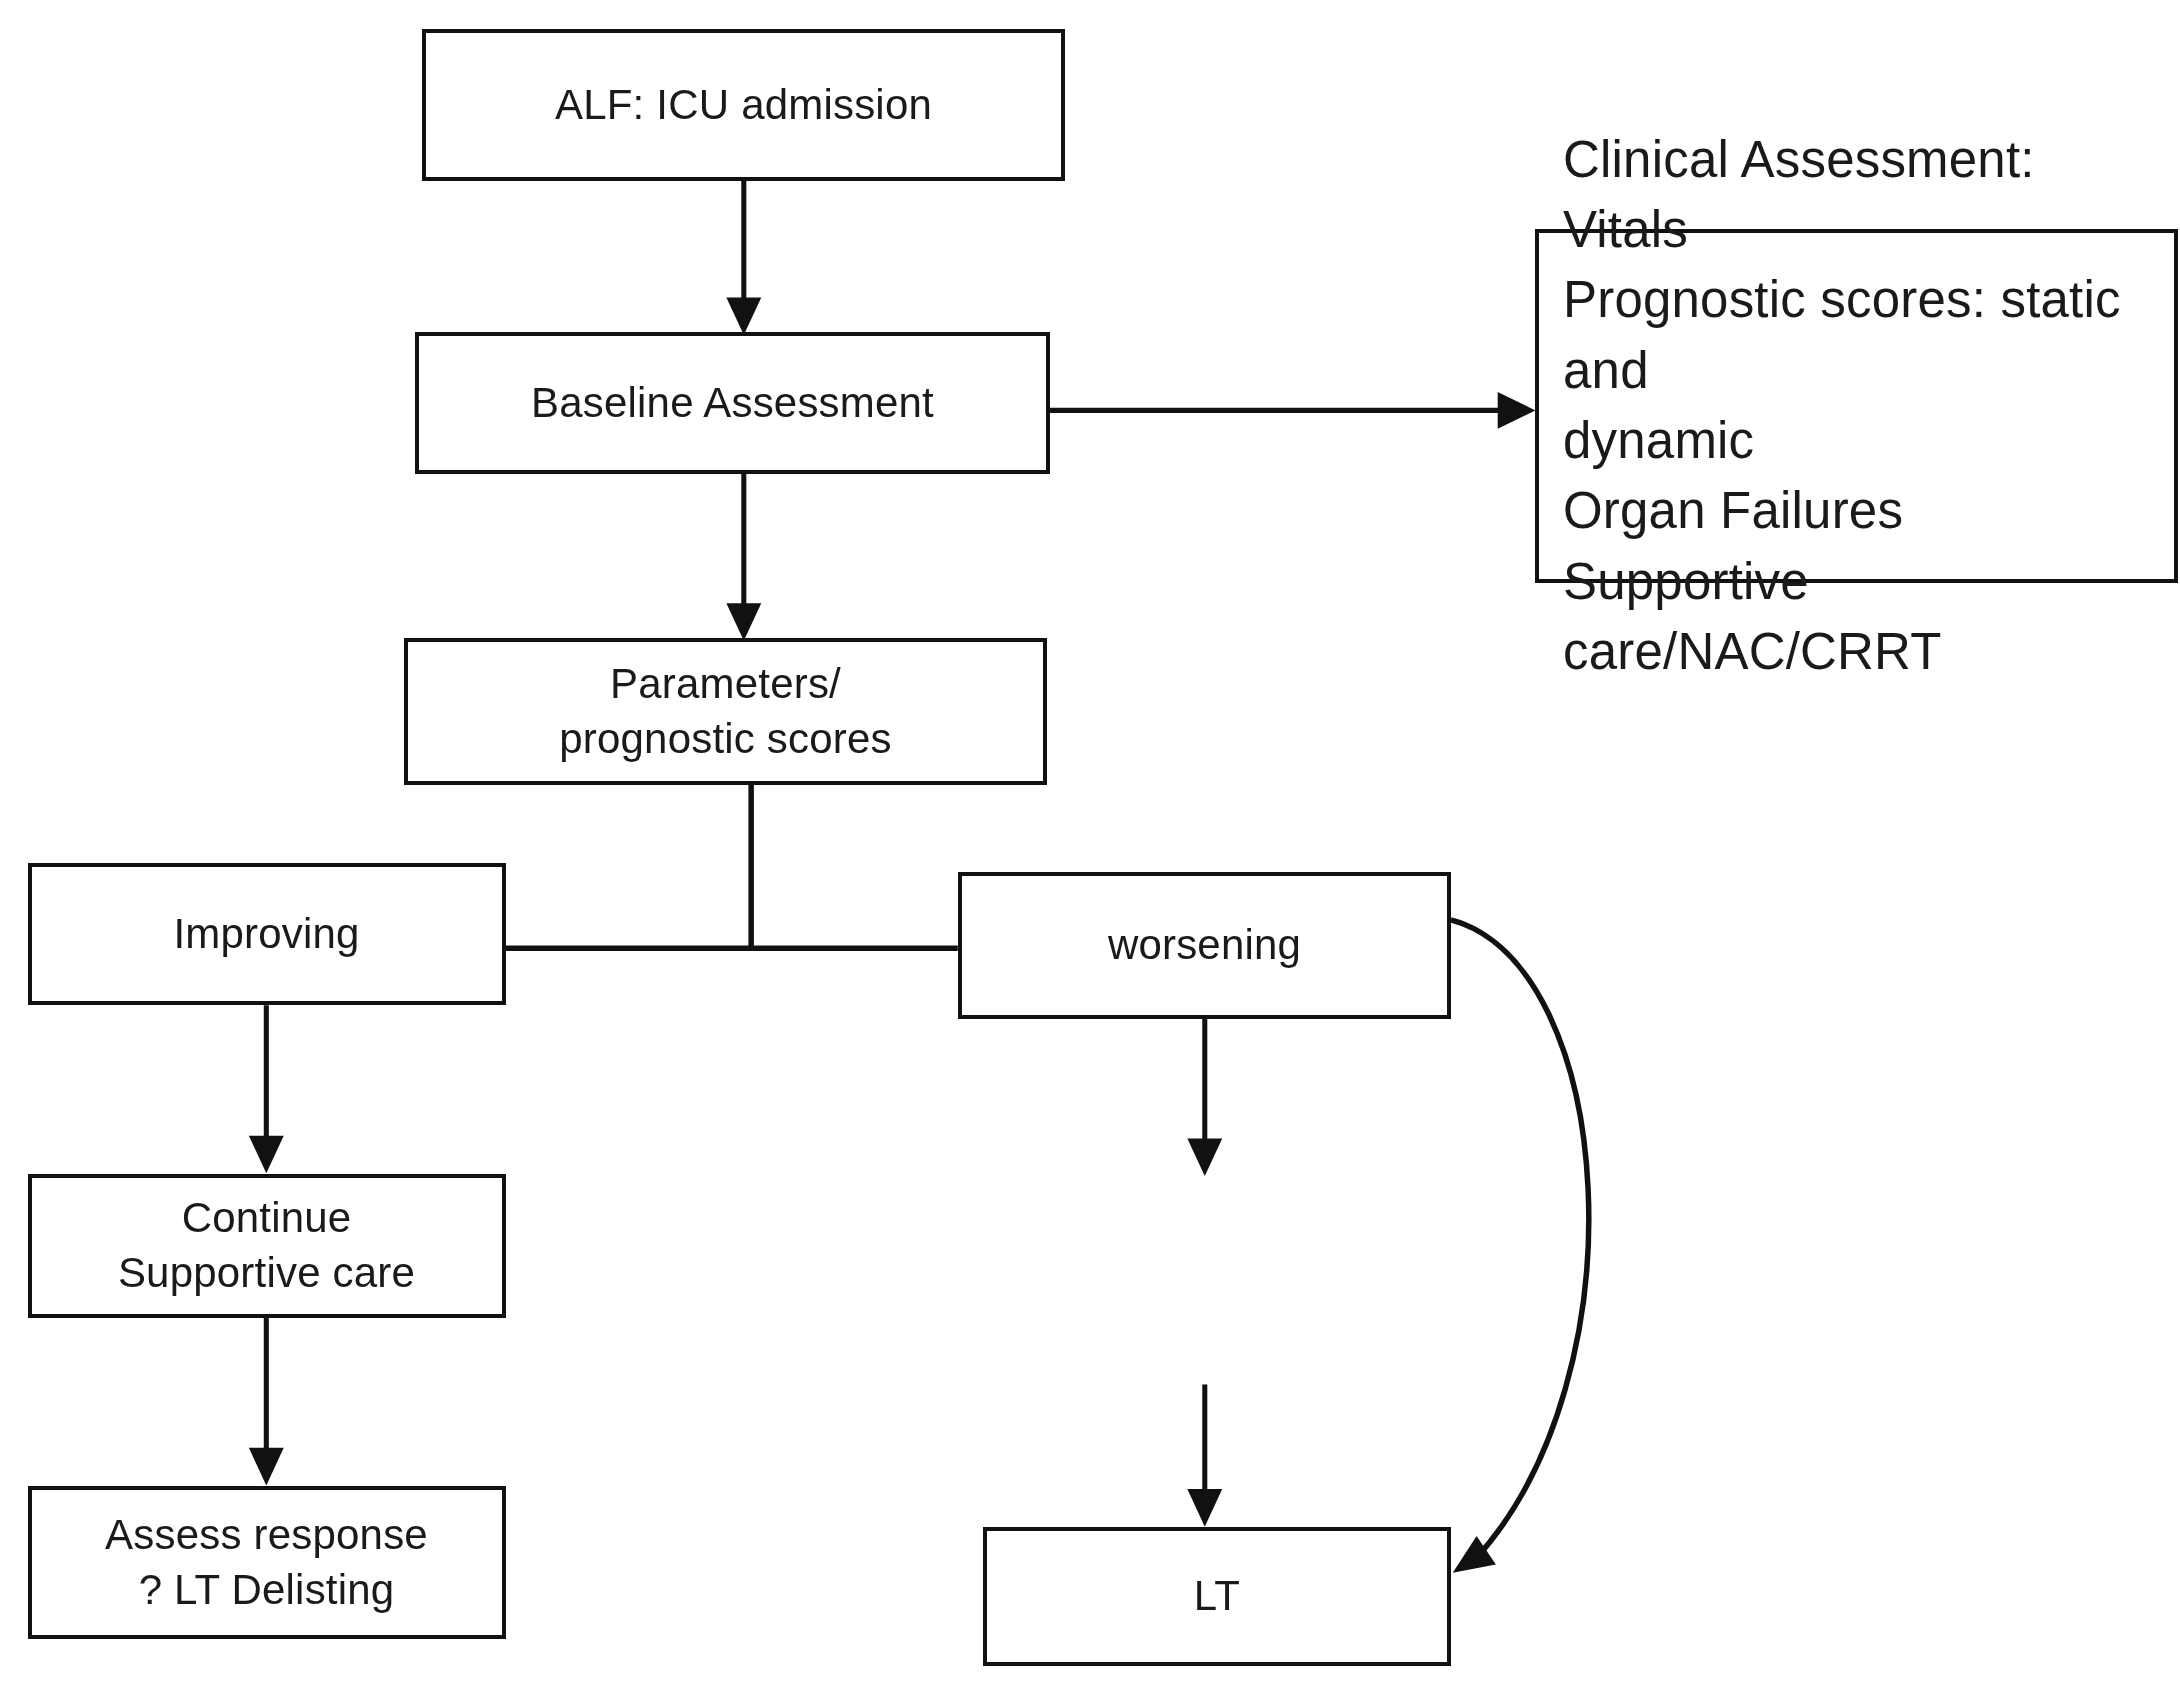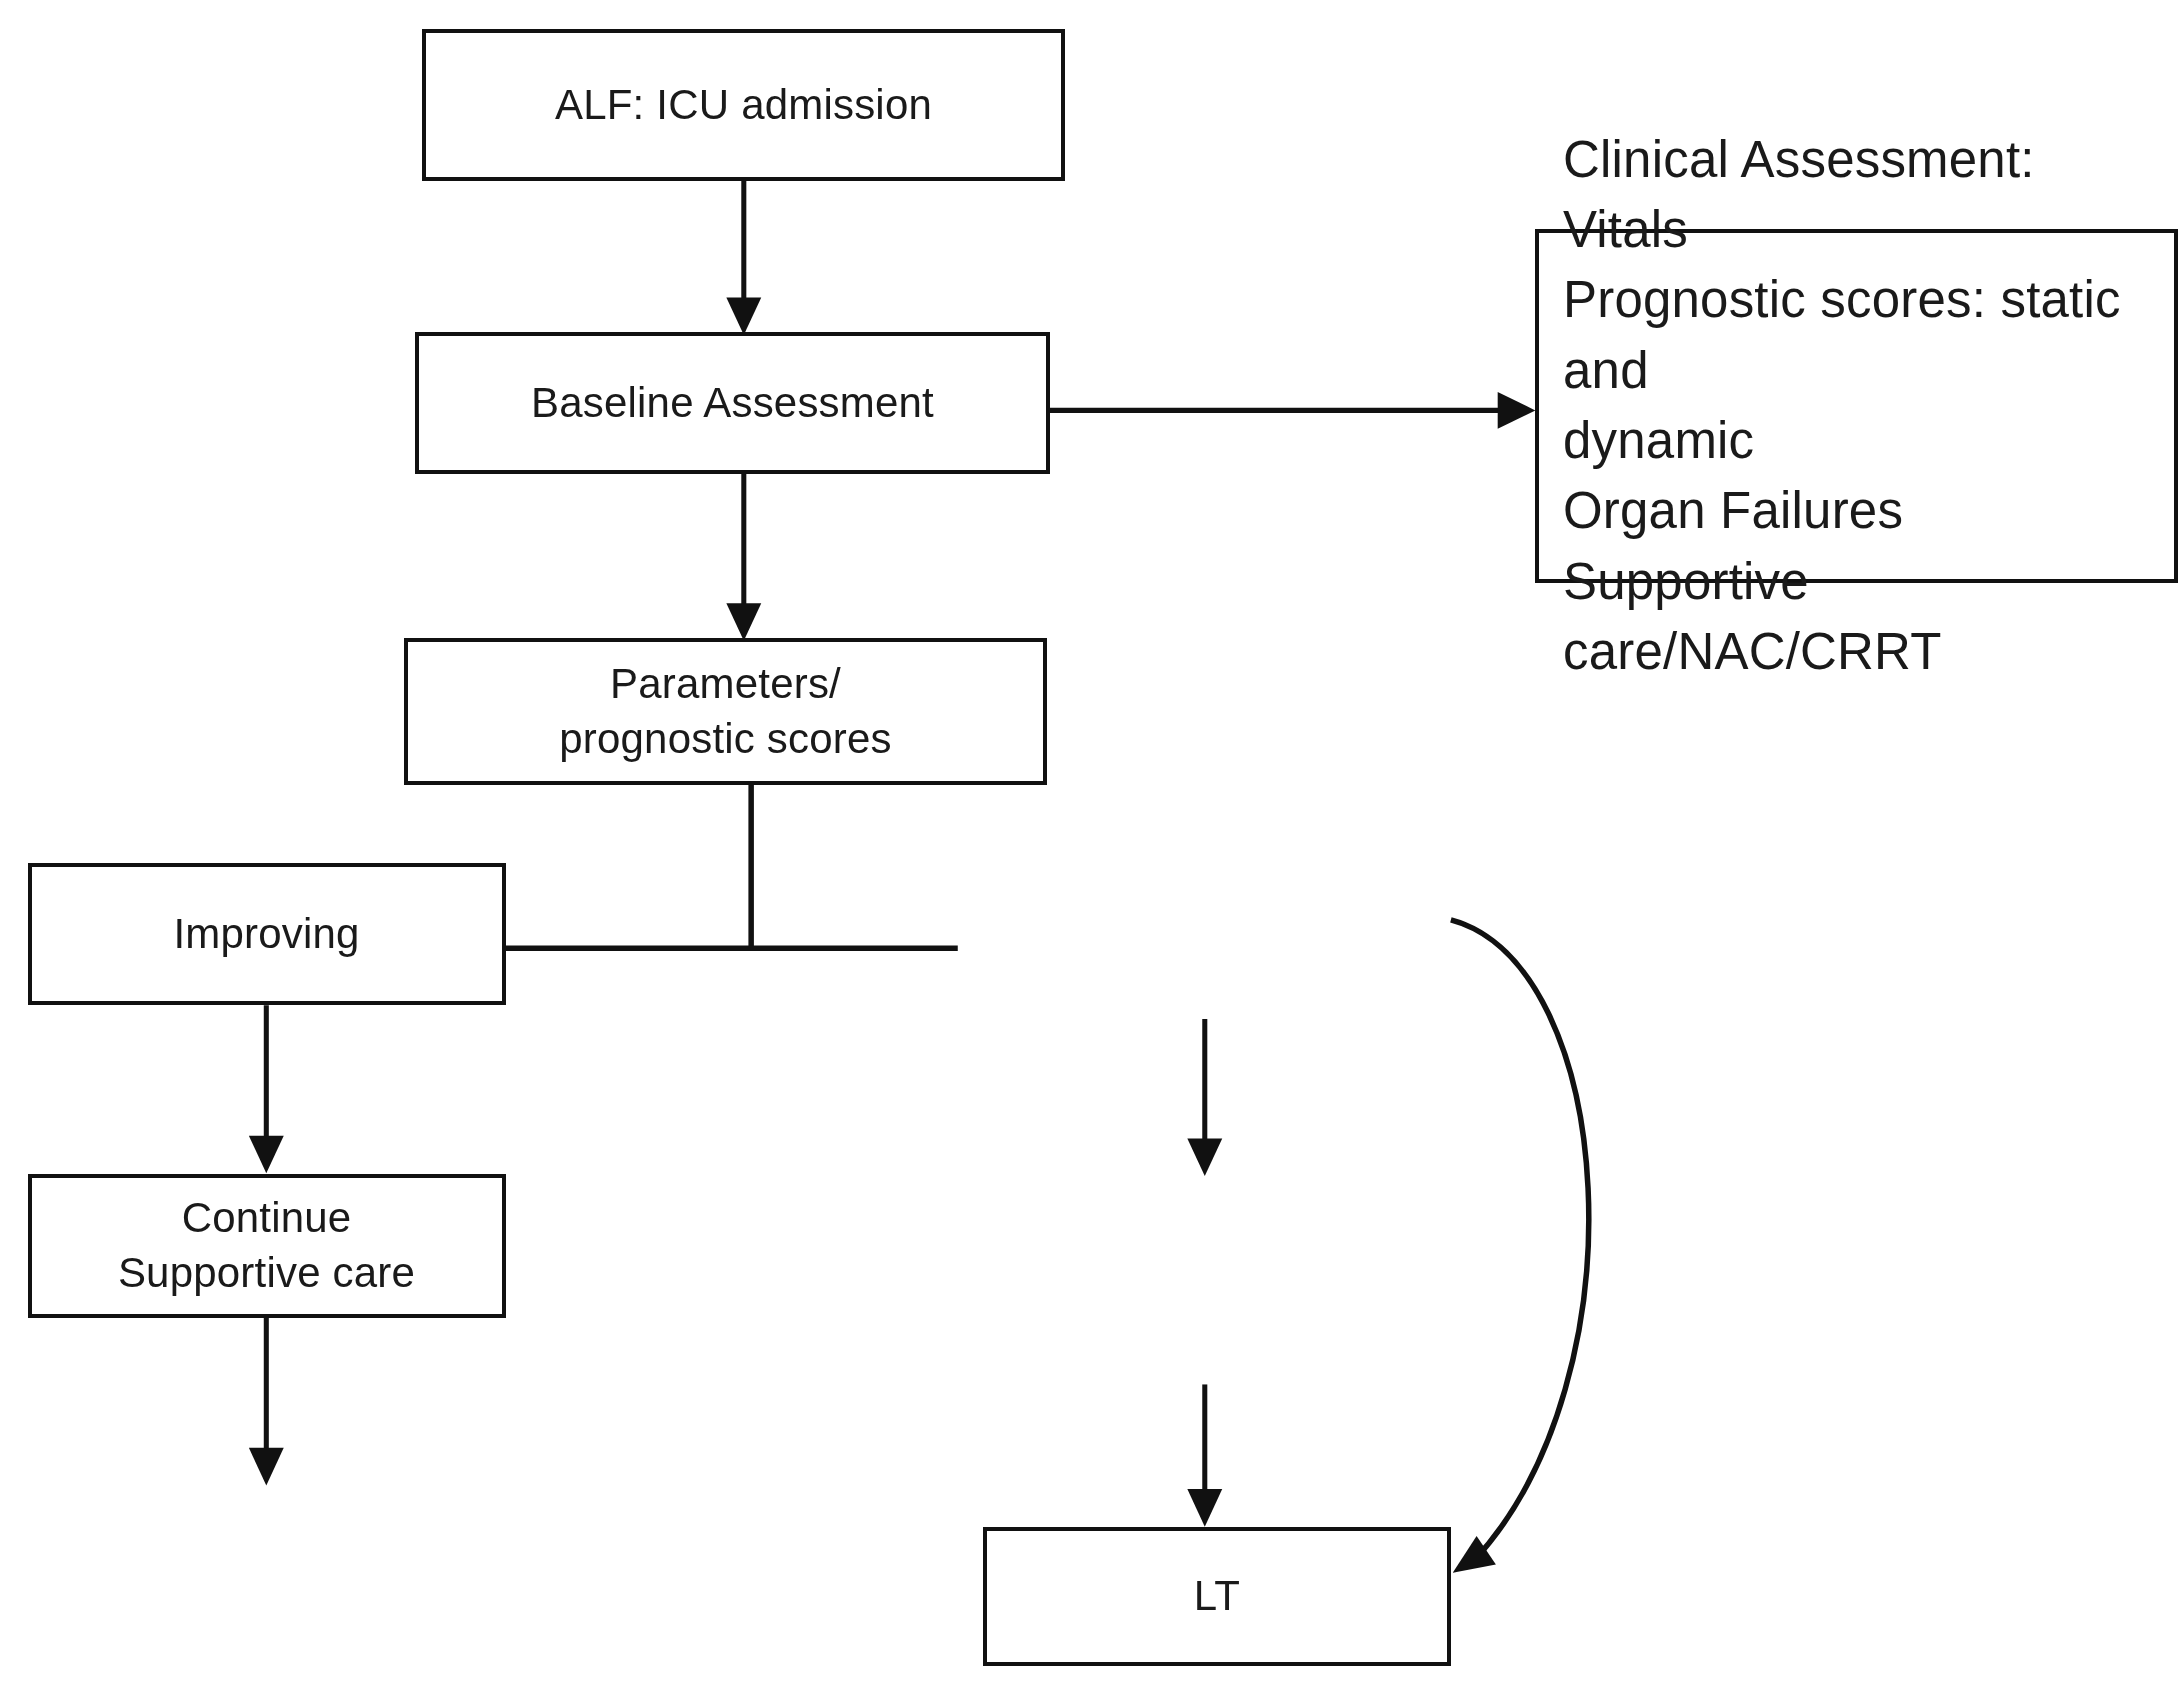--- a/index.html
+++ b/index.html
@@ -139,26 +139,33 @@
 
   <div class="node" style="left:404px; top:638px; width:643px; height:147px;">
     <span class="txt">Parameters/
 prognostic scores</span>
   </div>
 
   <div class="node" style="left:27.5px; top:863px; width:478px; height:142px;">
     <span class="txt">Improving</span>
   </div>
 
+  <div class="node" style="left:958px; top:872px; width:493px; height:147px;">
+    <span class="txt">worsening</span>
+  </div>
 
   <div class="node" style="left:27.5px; top:1174px; width:478px; height:144px;">
     <span class="txt">Continue
 Supportive care</span>
   </div>
 
 
+  <div class="node" style="left:27.5px; top:1486px; width:478px; height:153px;">
+    <span class="txt">Assess response
+? LT Delisting</span>
+  </div>
 
   <div class="node" style="left:983px; top:1527px; width:468px; height:139px;">
     <span class="txt">LT</span>
   </div>
 
 </div>
 
 
 </body></html>

